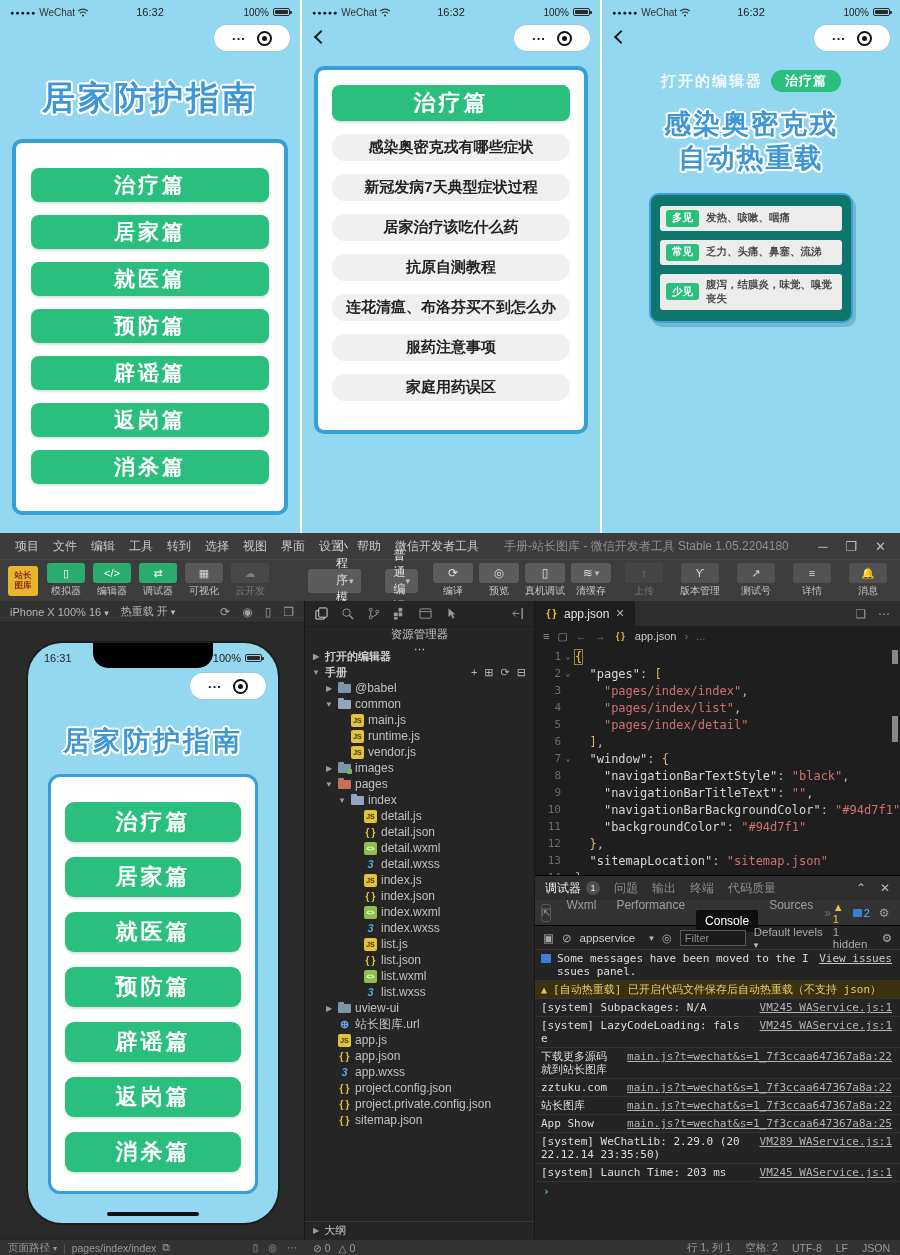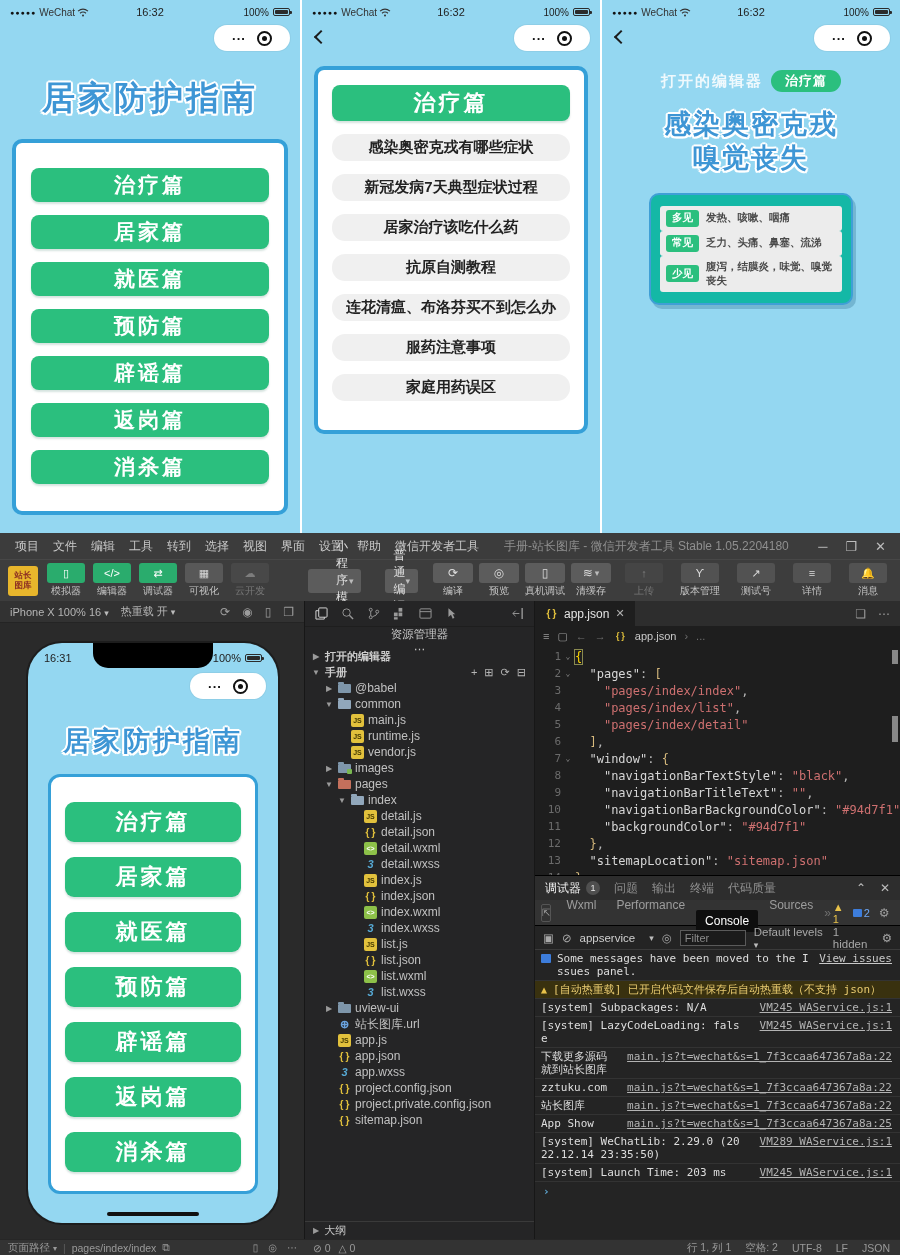--- a/index.html
+++ b/index.html
@@ -29,21 +29,21 @@
   .phone1-title { margin-top:24px; font-size:33px; }
   .menu-card { margin:18px 12px 0; height:376px; background:#fff; border:4px solid #35a0d8; border-radius:10px; padding:25px 15px; display:flex; flex-direction:column; gap:13px; }
   .gbtn { height:34px; min-height:34px; background:#2bbf7e; border-radius:8px; color:#fff; font-size:21px; font-weight:bold; display:flex; align-items:center; justify-content:center; letter-spacing:3px; box-shadow:0 2px 2px rgba(30,100,80,0.18); }
   .list-card { margin:14px 12px 0; height:368px; background:#fff; border:4px solid #35a0d8; border-radius:10px; padding:15px 14px; display:flex; flex-direction:column; gap:13px; }
   .list-item { height:27px; min-height:27px; background:#f0f0f0; border-radius:13px; display:flex; align-items:center; justify-content:center; font-size:15px; font-weight:bold; color:#222; }
   
   .p3-subrow { margin-top:18px; display:flex; align-items:center; justify-content:center; gap:8px; }
   .p3-app { font-size:15px; font-weight:bold; color:rgba(255,255,255,0.85); letter-spacing:2px; }
   .p3-tag { background:#2bbf7e; color:#fff; font-size:13px; font-weight:bold; padding:2px 14px; border-radius:11px; letter-spacing:1px; }
   .p3-title { margin-top:16px; font-size:27px; line-height:1.25; letter-spacing:2px; }
-  .sym-card { margin:17px auto 0; width:204px; background:#14b8a6; border:2px solid #3f9fd6; border-radius:10px; padding:11px 9px; display:flex; flex-direction:column; box-shadow:3px 4px 0 rgba(40,105,140,0.30); }
+  .sym-card { margin:17px auto 0; width:204px; background:#0f766e; border:2px solid #3f9fd6; border-radius:10px; padding:11px 9px; display:flex; flex-direction:column; gap:9px; box-shadow:3px 4px 0 rgba(40,105,140,0.30); }
   .sym-row { display:flex; align-items:center; gap:7px; background:#ececec; border-radius:3px; padding:4px 6px; }
   .sym-badge { background:#2bbf7e; color:#fff; font-size:10.5px; font-weight:bold; padding:1.5px 6px; border-radius:3px; flex:0 0 auto; }
   .sym-text { font-size:10.5px; color:#4a4a4a; font-weight:bold; }
   .share-btn { margin:64px auto 0; width:250px; height:33px; background:#2bbf7e; border-radius:17px; color:#fff; font-size:14.5px; font-weight:bold; display:flex; align-items:center; justify-content:center; gap:6px; letter-spacing:1px; box-shadow:0 2px 3px rgba(30,100,80,0.2); }
 
   
   .titlebar { height:26px; background:#3c3c3c; display:flex; align-items:center; font-size:12px; color:#c9c9c9; padding:0 8px; }
   .menu-item { padding:0 7px; white-space:nowrap;font-family:Liberation Serif, serif; }
   .win-title { color:#8f8f8f; margin-left:18px; white-space:nowrap; }
   .win-ctrls { margin-left:auto; display:flex; gap:18px; color:#bdbdbd; font-size:13px; padding-right:6px; }
@@ -264,21 +264,21 @@
           <span class="cap-dots">...</span>
           <span class="cap-circle"></span>
         </span>
       </div>
       <div class="p3-subrow">
         <span class="p3-app">打开的编辑器</span>
         <span class="p3-tag">治疗篇</span>
       </div>
       <div class="bubble-title p3-title">
         <div>感染奥密克戎</div>
-        <div>嗅觉丧失</div>
+        <div>自动热重载</div>
       </div>
       <div class="sym-card" id="phone3-rows">
           <div class="sym-row">
             <span class="sym-badge">多见</span>
             <span class="sym-text">发热、咳嗽、咽痛</span>
           </div>
           <div class="sym-row">
             <span class="sym-badge">常见</span>
             <span class="sym-text">乏力、头痛、鼻塞、流涕</span>
           </div>

